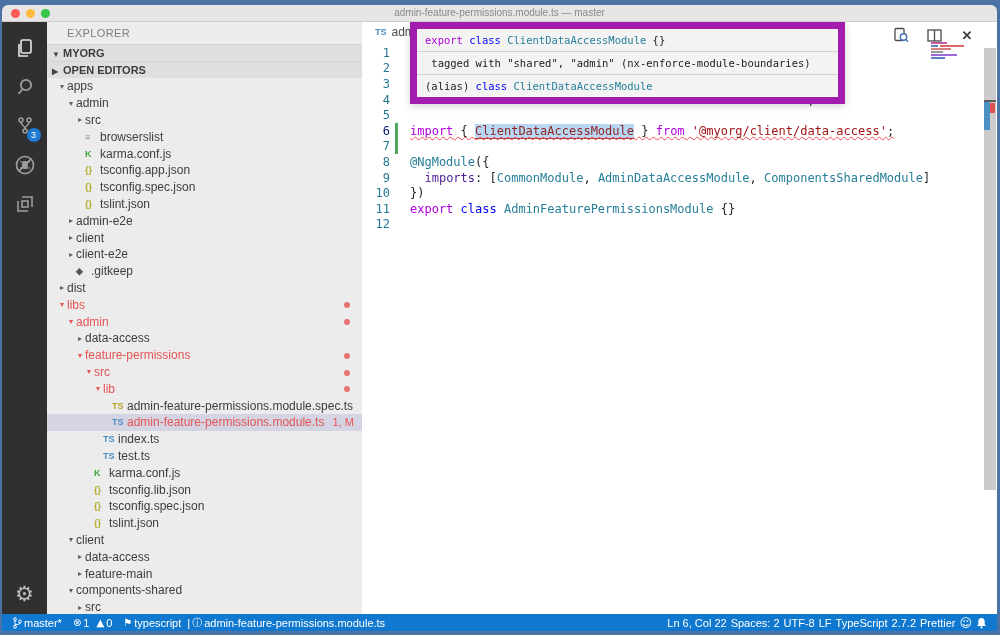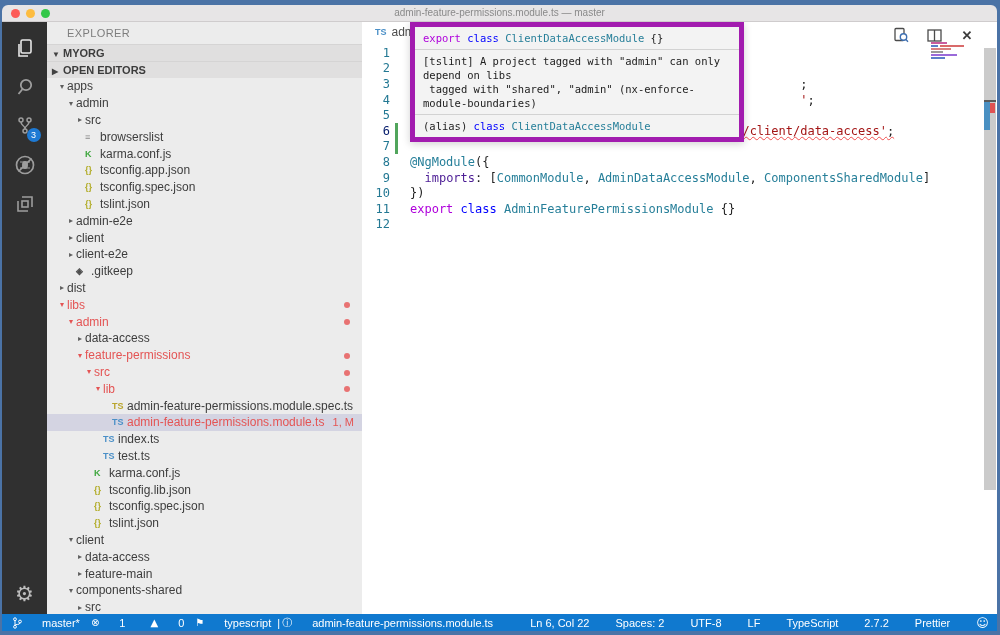--- a/index.html
+++ b/index.html
@@ -64,22 +64,22 @@
   .cline.mod .gmark::after { content:""; position:absolute; left:5px; top:0; bottom:0; width:3px; background:#51a55c; }
   .cline pre { font-family:inherit; white-space:pre; }
   .tok-kw { color:#af00db; } .tok-cls { color:#0000ff; } .tok-typ { color:#267f99; }
   .tok-pun { color:#1e1e1e; } .tok-str { color:#a31515; } .tok-dec { color:#267f99; }
   .tok-prop { color:#4c1d95; }
   .err-squiggle { text-decoration:underline; text-decoration-style:wavy; text-decoration-color:#f14c4c;
                   text-decoration-skip-ink:none; text-decoration-thickness:1px; }
   .tok-sel { background:#b8d7f3; color:#8f2626; border-bottom:1px solid #a83030; }
 
   
-  .hover { position:absolute; left:48px; top:0px; width:334px; background:#f3f3f3;
-           border:5px solid #a21caf; box-shadow:0 2px 8px rgba(0,0,0,.18); z-index:20;
+  .hover { position:absolute; left:48px; top:0px; width:435px; background:#f3f3f3;
+           border:7px solid #a21caf; box-shadow:0 2px 8px rgba(0,0,0,.18); z-index:20;
            font-family:"DejaVu Sans Mono", monospace; font-size:10.5px; color:#212121; }
   .hover .sect { padding:4px 8px; line-height:14px; }
   .hover .sect + .sect { border-top:1px solid #d2d2d2; }
   .hover pre { font-family:inherit; white-space:pre-wrap; }
 
   
   .ed-actions { position:absolute; top:5px; right:22px; display:flex; gap:17px; z-index:30; }
   .ed-actions .act { width:16px; height:16px; display:flex; align-items:center; justify-content:center; cursor:pointer; }
   .close-x { font-size:13px; color:#3c3c3c; font-weight:bold; }
 
@@ -91,22 +91,22 @@
   
   .ruler { position:absolute; top:26px; right:1px; width:12px; height:442px; background:#cbcbcb; z-index:4; }
   .ruler .topline { position:absolute; top:52px; left:0; right:0; height:2px; background:#5a5a5a; }
   .ruler .selmark { position:absolute; top:54px; left:0; width:6px; height:28px; background:#4a90c2; }
   .ruler .errmark { position:absolute; top:55px; right:1px; width:5px; height:10px; background:#e05252; }
 
   
   .statusbar { height:17px; background:#1079cf; color:#fff; font-size:11px; display:flex;
                align-items:center; justify-content:space-between; padding:0 10px; flex:0 0 auto; }
   .sb-left, .sb-right { display:flex; align-items:center; }
-  .sb-item { display:flex; align-items:center; gap:20px; margin-right:11px; cursor:pointer; white-space:nowrap; }
-  .sb-right .sb-item { margin-right:0; margin-left:26px; }
+  .sb-item { display:flex; align-items:center; gap:2px; margin-right:11px; cursor:pointer; white-space:nowrap; }
+  .sb-right .sb-item { margin-right:0; margin-left:4px; }
   .sb-sep { margin:0 2px 0 -5px; }
   .st-ico { font-family:"DejaVu Sans", sans-serif; font-size:10px; }
   svg { display:block; }
 </style>
 </head>
 <body>
 
 <div id="window">
 
   <div class="titlebar">
@@ -390,21 +390,20 @@
             <span class="gmark"></span>
             <pre></pre>
           </div>
         </div>
 
       <div class="hover">
         <div class="sect">
             <pre id="tt-sig"><span class="tok-kw">export</span><span class="tok-pun"> </span><span class="tok-cls">class</span><span class="tok-pun"> </span><span class="tok-typ">ClientDataAccessModule</span><span class="tok-pun"> {}</span></pre>
           </div>
         <div class="sect">
-          <pre>[tslint] A project tagged with "admin" can only depend on libs</pre>
           <pre> tagged with "shared", "admin" (nx-enforce-module-boundaries)</pre>
         </div>
         <div class="sect">
           <pre id="tt-a1"><span class="tok-pun">(alias) </span><span class="tok-cls">class</span><span class="tok-pun"> </span><span class="tok-typ">ClientDataAccessModule</span></pre>
         </div>
       </div>
 
       <div class="ed-actions">
         <div class="act">
           <svg width="16" height="16" viewBox="0 0 16 16">

